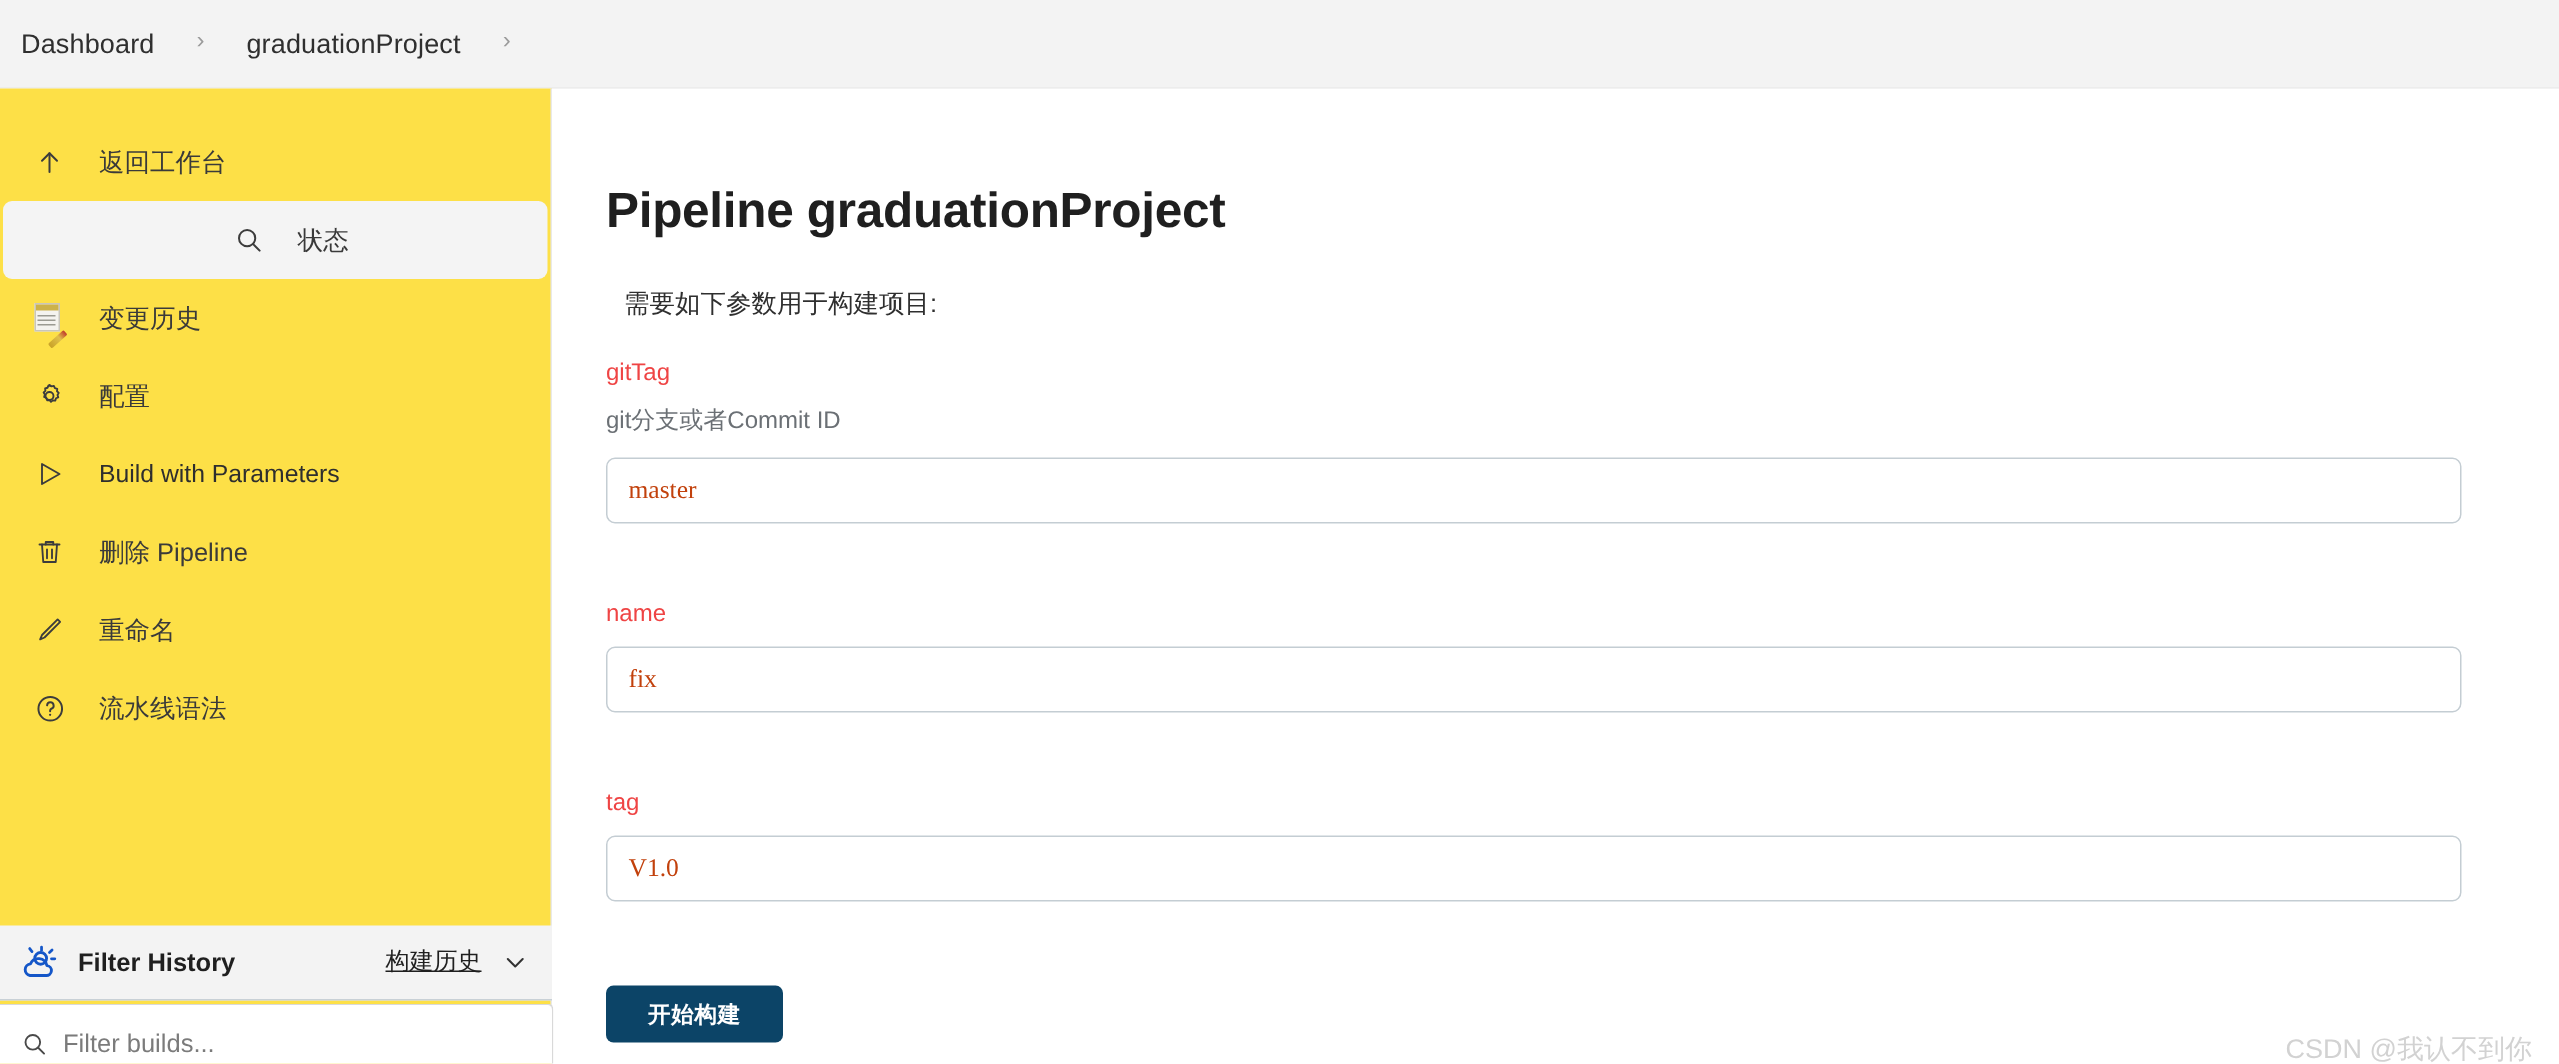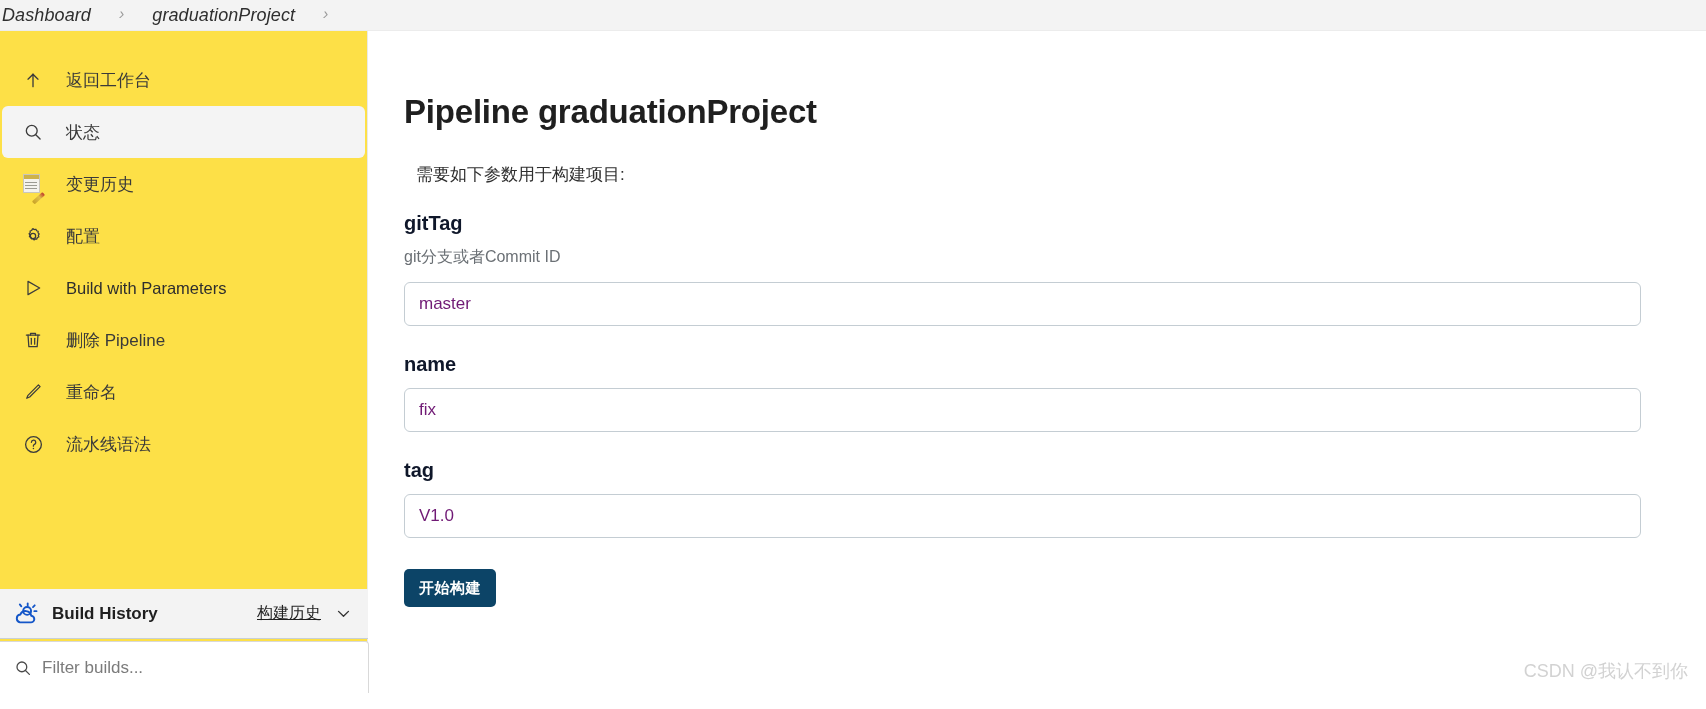--- a/index.html
+++ b/index.html
@@ -9,28 +9,27 @@
     width: 1706px;
     height: 709px;
     overflow: hidden;
     background: #ffffff;
     font-family: "Liberation Sans", "DejaVu Sans", sans-serif;
     color: #1f1f1f;
   }
 
   
   .breadcrumb-bar {
-    height: 31px;
+    height: 59px;
     background: #f3f3f3;
     display: flex;
     align-items: center;
-    padding-left: 0px;
+    padding-left: 12px;
     border-bottom: 1px solid #ececec;
     white-space: nowrap;
-    font-style: italic;
   }
   .crumb {
     font-size: 18px;
     color: #2f2f2f;
     padding: 0 6px;
     letter-spacing: .1px;
   }
   .crumb.first { margin-left: -4px; }
   .crumb-sep {
     color: #9b9b9b;
@@ -60,21 +59,21 @@
   }
   .nav-item {
     display: flex;
     align-items: center;
     height: 52px;
     padding-left: 12px;
     cursor: pointer;
     border-radius: 6px;
     margin: 0 2px;
   }
-  .nav-item.active { background: #f4f4f4; }
+  .nav-item.active { background: #f4f4f4; justify-content: center; }
   .nav-icon {
     width: 38px;
     flex: 0 0 38px;
     display: flex;
     align-items: center;
     justify-content: center;
     color: #3c3c3c;
   }
   .nav-label {
     font-size: 17px;
@@ -188,52 +187,52 @@
     letter-spacing: -0.2px;
     margin: 0 0 32px 0;
   }
   .intro {
     font-size: 17px;
     color: #2f2f2f;
     margin: 0 0 26px 12px;
   }
   .param-block { margin-bottom: 0; }
   .param-name {
-    font-size: 20px;
-    font-weight: bold;
-    color: #0f172a;
+    font-size: 16px;
+    font-weight: normal;
+    color: #ef4444;
     margin-bottom: 12px;
   }
   .param-desc {
     font-size: 16px;
     color: #6b7075;
     margin-bottom: 14px;
   }
   .param-input {
     display: block;
     width: 1237px;
     height: 44px;
     border: 1px solid #c4cdd3;
     border-radius: 6px;
     font-size: 17px;
-    color: #701a75;
+    color: #c2410c;
     padding: 0 14px;
     outline: none;
     background: #fff;
-    font-family: Liberation Sans, sans-serif;
-    margin-bottom: 27px;
+    font-family: Liberation Serif, serif;
+    margin-bottom: 52px;
   }
   .submit-btn {
     background: #0c4467;
     color: #ffffff;
     border: none;
     border-radius: 5px;
     font-size: 15px;
     font-weight: bold;
-    padding: 0 15px;
+    padding: 0 28px;
     height: 38px;
     cursor: pointer;
     font-family: "Liberation Sans", sans-serif;
     letter-spacing: .5px;
     margin-top: 4px;
   }
 
   .watermark {
     position: absolute;
     right: 18px;
@@ -351,21 +350,21 @@
           <g stroke="#1456c8" stroke-width="1.9" stroke-linecap="round">
             <line x1="6" y1="3.5" x2="7.6" y2="5.6"></line>
             <line x1="14.2" y1="2.5" x2="14.2" y2="4.6"></line>
             <line x1="21.5" y1="4.5" x2="19.7" y2="6.3"></line>
             <line x1="23.4" y1="10.6" x2="21.1" y2="10.6"></line>
           </g>
           <circle cx="13.6" cy="10.3" r="4.1" fill="none" stroke="#1456c8" stroke-width="2"></circle>
           <path d="M6.2 22.2a4.1 4.1 0 0 1 .3-8.1 6 6 0 0 1 11.4 1.2 3.45 3.45 0 0 1-.6 6.9z" fill="none" stroke="#1456c8" stroke-width="2" stroke-linejoin="round"></path>
         </svg>
       </span>
-      <span class="bh-title">Build History</span>
+      <span class="bh-title">Filter History</span>
       <span class="bh-link">构建历史</span>
       <span class="bh-caret">
         <svg width="17" height="17" viewBox="0 0 24 24" fill="none" stroke="#333" stroke-width="1.9" stroke-linecap="round" stroke-linejoin="round">
           <polyline points="5,9 12,16 19,9"></polyline>
         </svg>
       </span>
     </div>
 
     <div class="filter-row">
       <span class="filter-icon">

